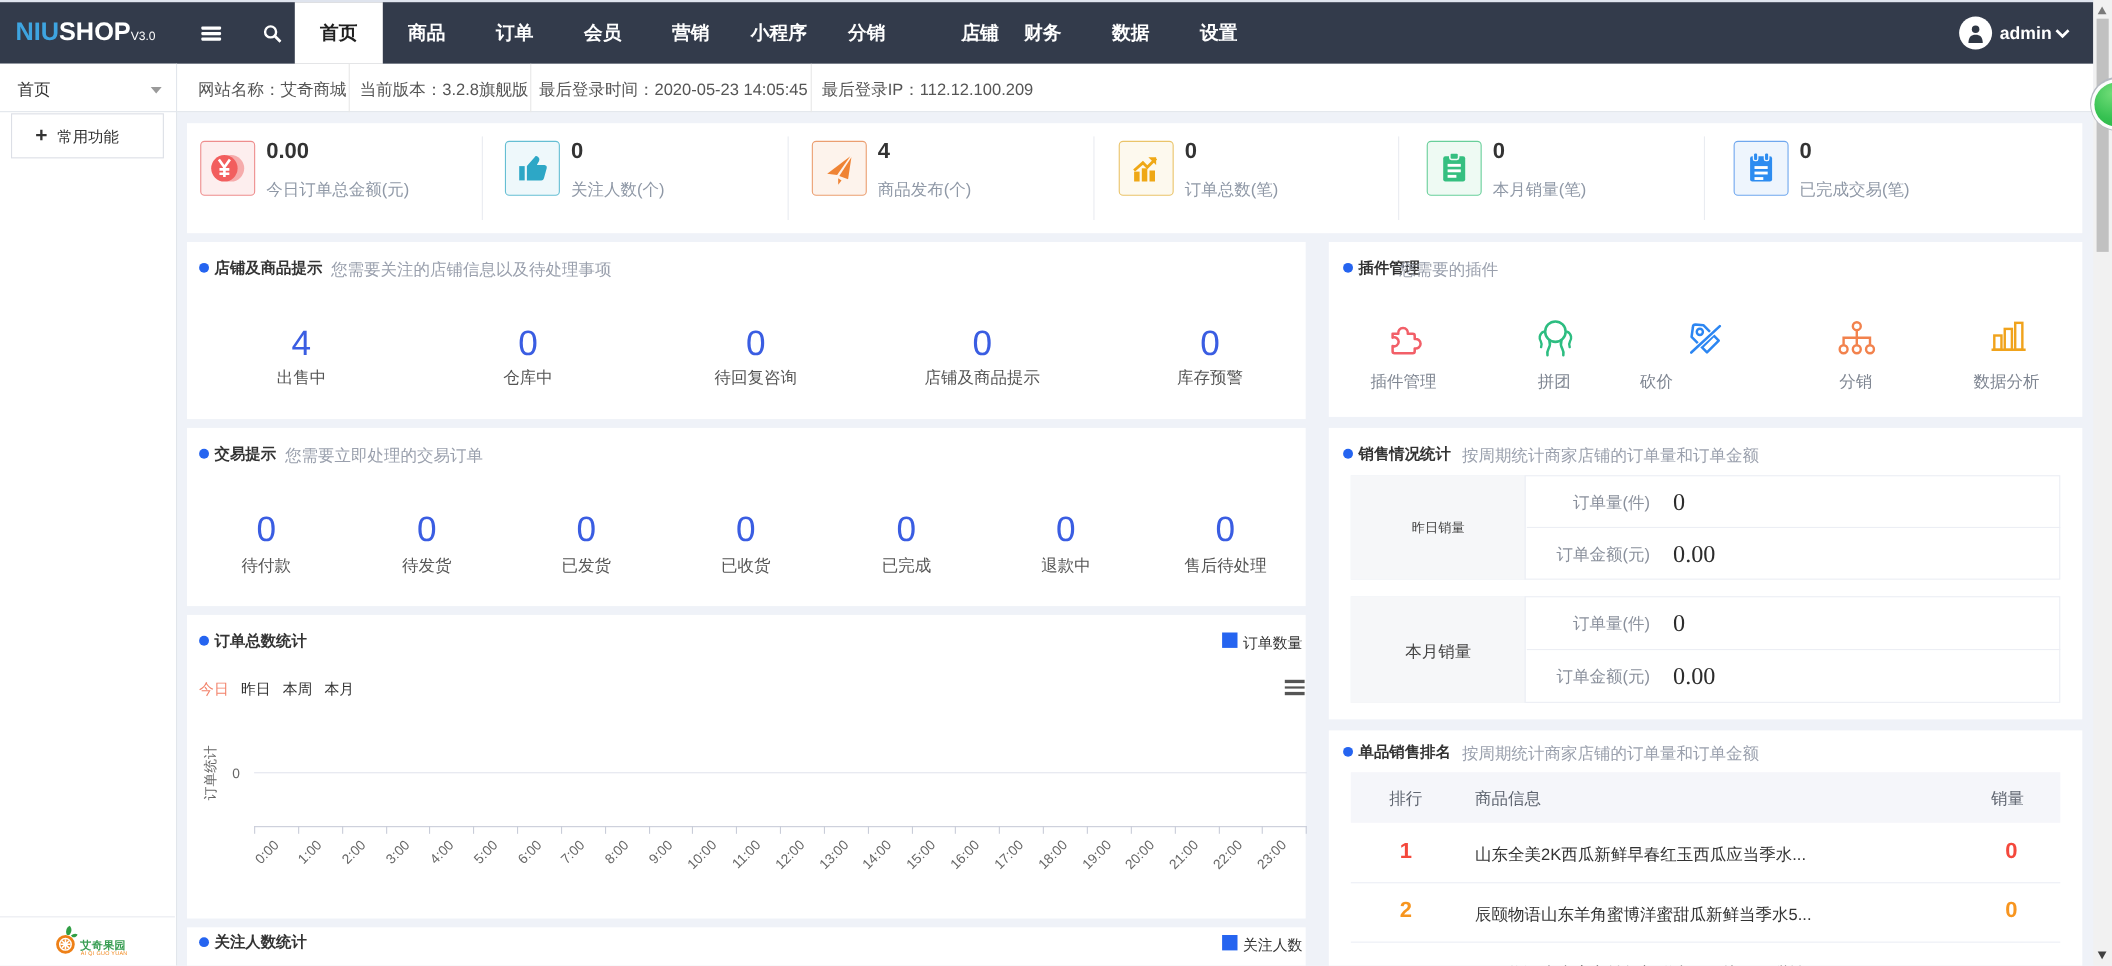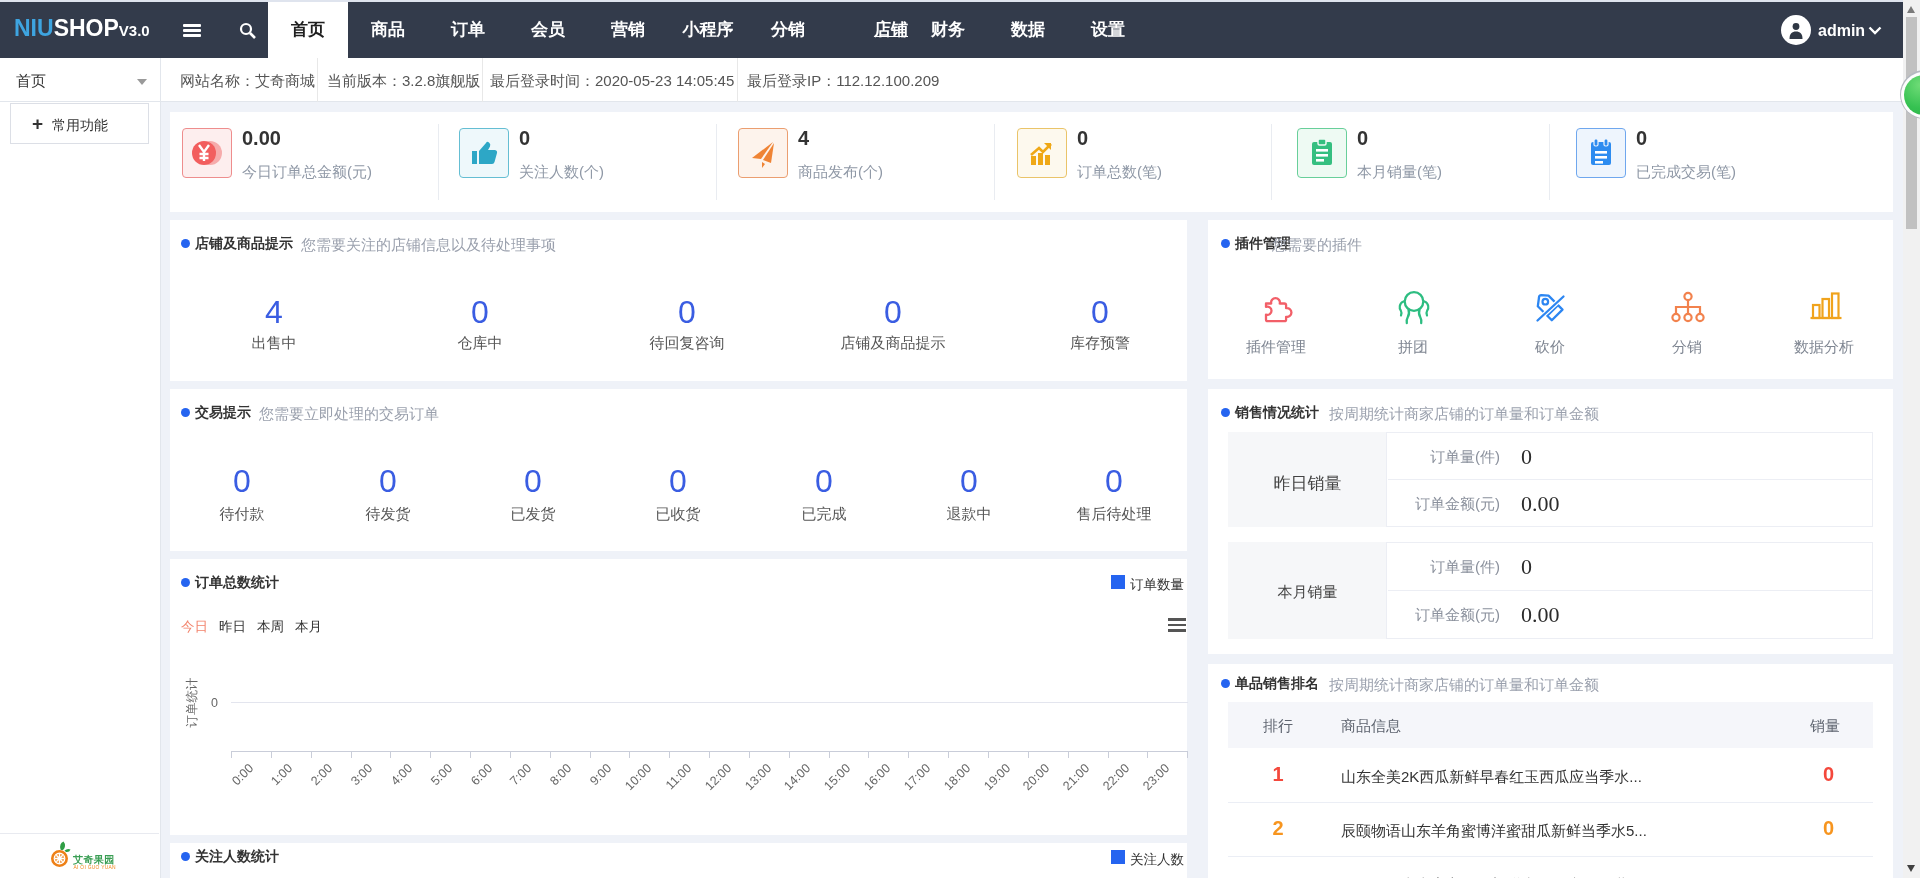--- a/index.html
+++ b/index.html
@@ -5,21 +5,21 @@
 * { margin:0; padding:0; box-sizing:border-box; }
 html,body { width:1920px; height:878px; overflow:hidden; }
 body { font-family:"Liberation Sans", sans-serif; background:#eff2f8; position:relative; }
 .abs { position:absolute; }
 
 
 #topstrip { left:0; top:0; width:1920px; height:2px; background:#dfe4ee; }
 #navbar { left:0; top:2px; width:1903px; height:56px; background:#333b4b; }
 #logo { left:14px; top:17px; font-size:23px; font-weight:bold; color:#fff; line-height:23px; }
 #logo .niu { color:#3ea4e0; }
-#logo .ver { font-size:15px; font-weight:bold; color:#fff; }
+#logo .ver { font-size:11px; font-weight:normal; color:#fff; }
 .navicon-burger { left:183px; top:24px; width:17.5px; height:13px; }
 .navicon-burger div { height:2.7px; background:#fff; border-radius:1px; margin-bottom:2.3px; }
 #nav-tabs { left:268px; top:2px; height:56px; }
 .ntab { position:absolute; top:0; width:80px; height:56px; line-height:56px; text-align:center; font-size:17px; font-weight:bold; color:#fff; }
 .ntab.active { background:#fff; color:#1f1f1f; }
 #avatar { left:1781px; top:15px; width:30px; height:30px; background:#fff; border-radius:50%; }
 #admin-name { left:1818px; top:22px; font-size:16px; color:#fff; font-weight:bold; }
 #admin-caret { left:1868px; top:24px; }
 
 
@@ -324,21 +324,21 @@
   <path d="M7.5 12.5 Q4.5 13.5 3.8 17 Q3.3 19.5 4.8 21.5 Q6 23.5 5 26.5" fill="none" stroke="#2dbd81" stroke-width="2.2" stroke-linecap="round"></path>
   <path d="M28.5 12.5 Q31.5 13.5 32.2 17 Q32.7 19.5 31.2 21.5 Q30 23.5 31 26.5" fill="none" stroke="#2dbd81" stroke-width="2.2" stroke-linecap="round"></path>
 </svg>
 <div class="plug-lab" style="left:1413px; top:338px;">拼团</div>
 <svg class="abs" style="left:1533px; top:289px;" width="36" height="38" viewBox="0 0 36 38">
   <path d="M6 8.5 A2.4 2.4 0 0 1 8.4 6.1 L15.5 6.6 L25 16.1 L14.3 26.8 L4.8 17.3 Z M25 16.1 L29.5 20.6 L18.8 31.3 L14.3 26.8" fill="none" stroke="#2c86f2" stroke-width="2.3" stroke-linejoin="round"></path>
   <circle cx="12.3" cy="12.7" r="2.8" fill="none" stroke="#2c86f2" stroke-width="2.2"></circle>
   <path d="M4.5 31.5 L30.5 7.5" stroke="#fff" stroke-width="4.5"></path>
   <path d="M4.5 31.5 L30.5 7.5" stroke="#2c86f2" stroke-width="2.3" stroke-linecap="round"></path>
 </svg>
-<div class="plug-lab" style="left:1550px; top:338px;">砍价</div>
+<div class="plug-lab" style="left:1506px; top:338px;">砍价</div>
 <svg class="abs" style="left:1671px; top:290px;" width="34" height="36" viewBox="0 0 34 36">
   <circle cx="17" cy="6.5" r="3.6" fill="none" stroke="#f2824d" stroke-width="2.2"></circle>
   <circle cx="5" cy="27.5" r="3.6" fill="none" stroke="#f2824d" stroke-width="2.2"></circle>
   <circle cx="17" cy="27.5" r="3.6" fill="none" stroke="#f2824d" stroke-width="2.2"></circle>
   <circle cx="29" cy="27.5" r="3.6" fill="none" stroke="#f2824d" stroke-width="2.2"></circle>
   <path d="M17 10.5 L17 23.5 M5 23.5 L5 17 L29 17 L29 23.5" fill="none" stroke="#f2824d" stroke-width="2.2"></path>
 </svg>
 <div class="plug-lab" style="left:1687px; top:338px;">分销</div>
 <svg class="abs" style="left:1809px; top:289px;" width="34" height="38" viewBox="0 0 34 38">
   <rect x="4" y="16" width="6.5" height="13" fill="none" stroke="#f0a31c" stroke-width="2.2"></rect>
@@ -348,21 +348,21 @@
 </svg>
 <div class="plug-lab" style="left:1824px; top:338px;text-align:right;">数据分析</div>
 
 <div class="panel" style="left:1208px; top:389px; width:685px; height:265px;"></div>
 <div class="abs phead-dot" style="left:1221px; top:408px;"></div>
 <div class="abs phead-title" style="left:1235px; top:404px;">销售情况统计</div>
 <div class="abs phead-sub" style="left:1329px; top:404.5px;">按周期统计商家店铺的订单量和订单金额</div>
 
 <div class="abs" style="left:1228px; top:432px; width:645px; height:95px; border:1px solid #eceef4;"></div>
 <div class="abs" style="left:1228px; top:432px; width:159px; height:95px; background:#f6f7f9; border-right:1px solid #eceef4;"></div>
-<div class="abs" style="left:1228px; top:472px; width:159px; text-align:center; font-size:17px; color:#444;">昨日销量</div>
+<div class="abs" style="left:1228px; top:472px; width:159px; text-align:center; font-size:12px; color:#444;">昨日销量</div>
 <div class="abs" style="left:1388px; top:479px; width:485px; height:1px; background:#eceef4;"></div>
 <div class="abs tbl-lab" style="left:1380px; top:448px;">订单量(件)</div>
 <div class="abs serifnum" style="left:1521px; top:444px;">0</div>
 <div class="abs tbl-lab" style="left:1380px; top:495px;">订单金额(元)</div>
 <div class="abs serifnum" style="left:1521px; top:491px;">0.00</div>
 
 <div class="abs" style="left:1228px; top:542px; width:645px; height:97px; border:1px solid #eceef4;"></div>
 <div class="abs" style="left:1228px; top:542px; width:159px; height:97px; background:#f6f7f9; border-right:1px solid #eceef4;"></div>
 <div class="abs" style="left:1228px; top:583px; width:159px; text-align:center; font-size:15px; color:#444;">本月销量</div>
 <div class="abs" style="left:1388px; top:590px; width:485px; height:1px; background:#eceef4;"></div>

